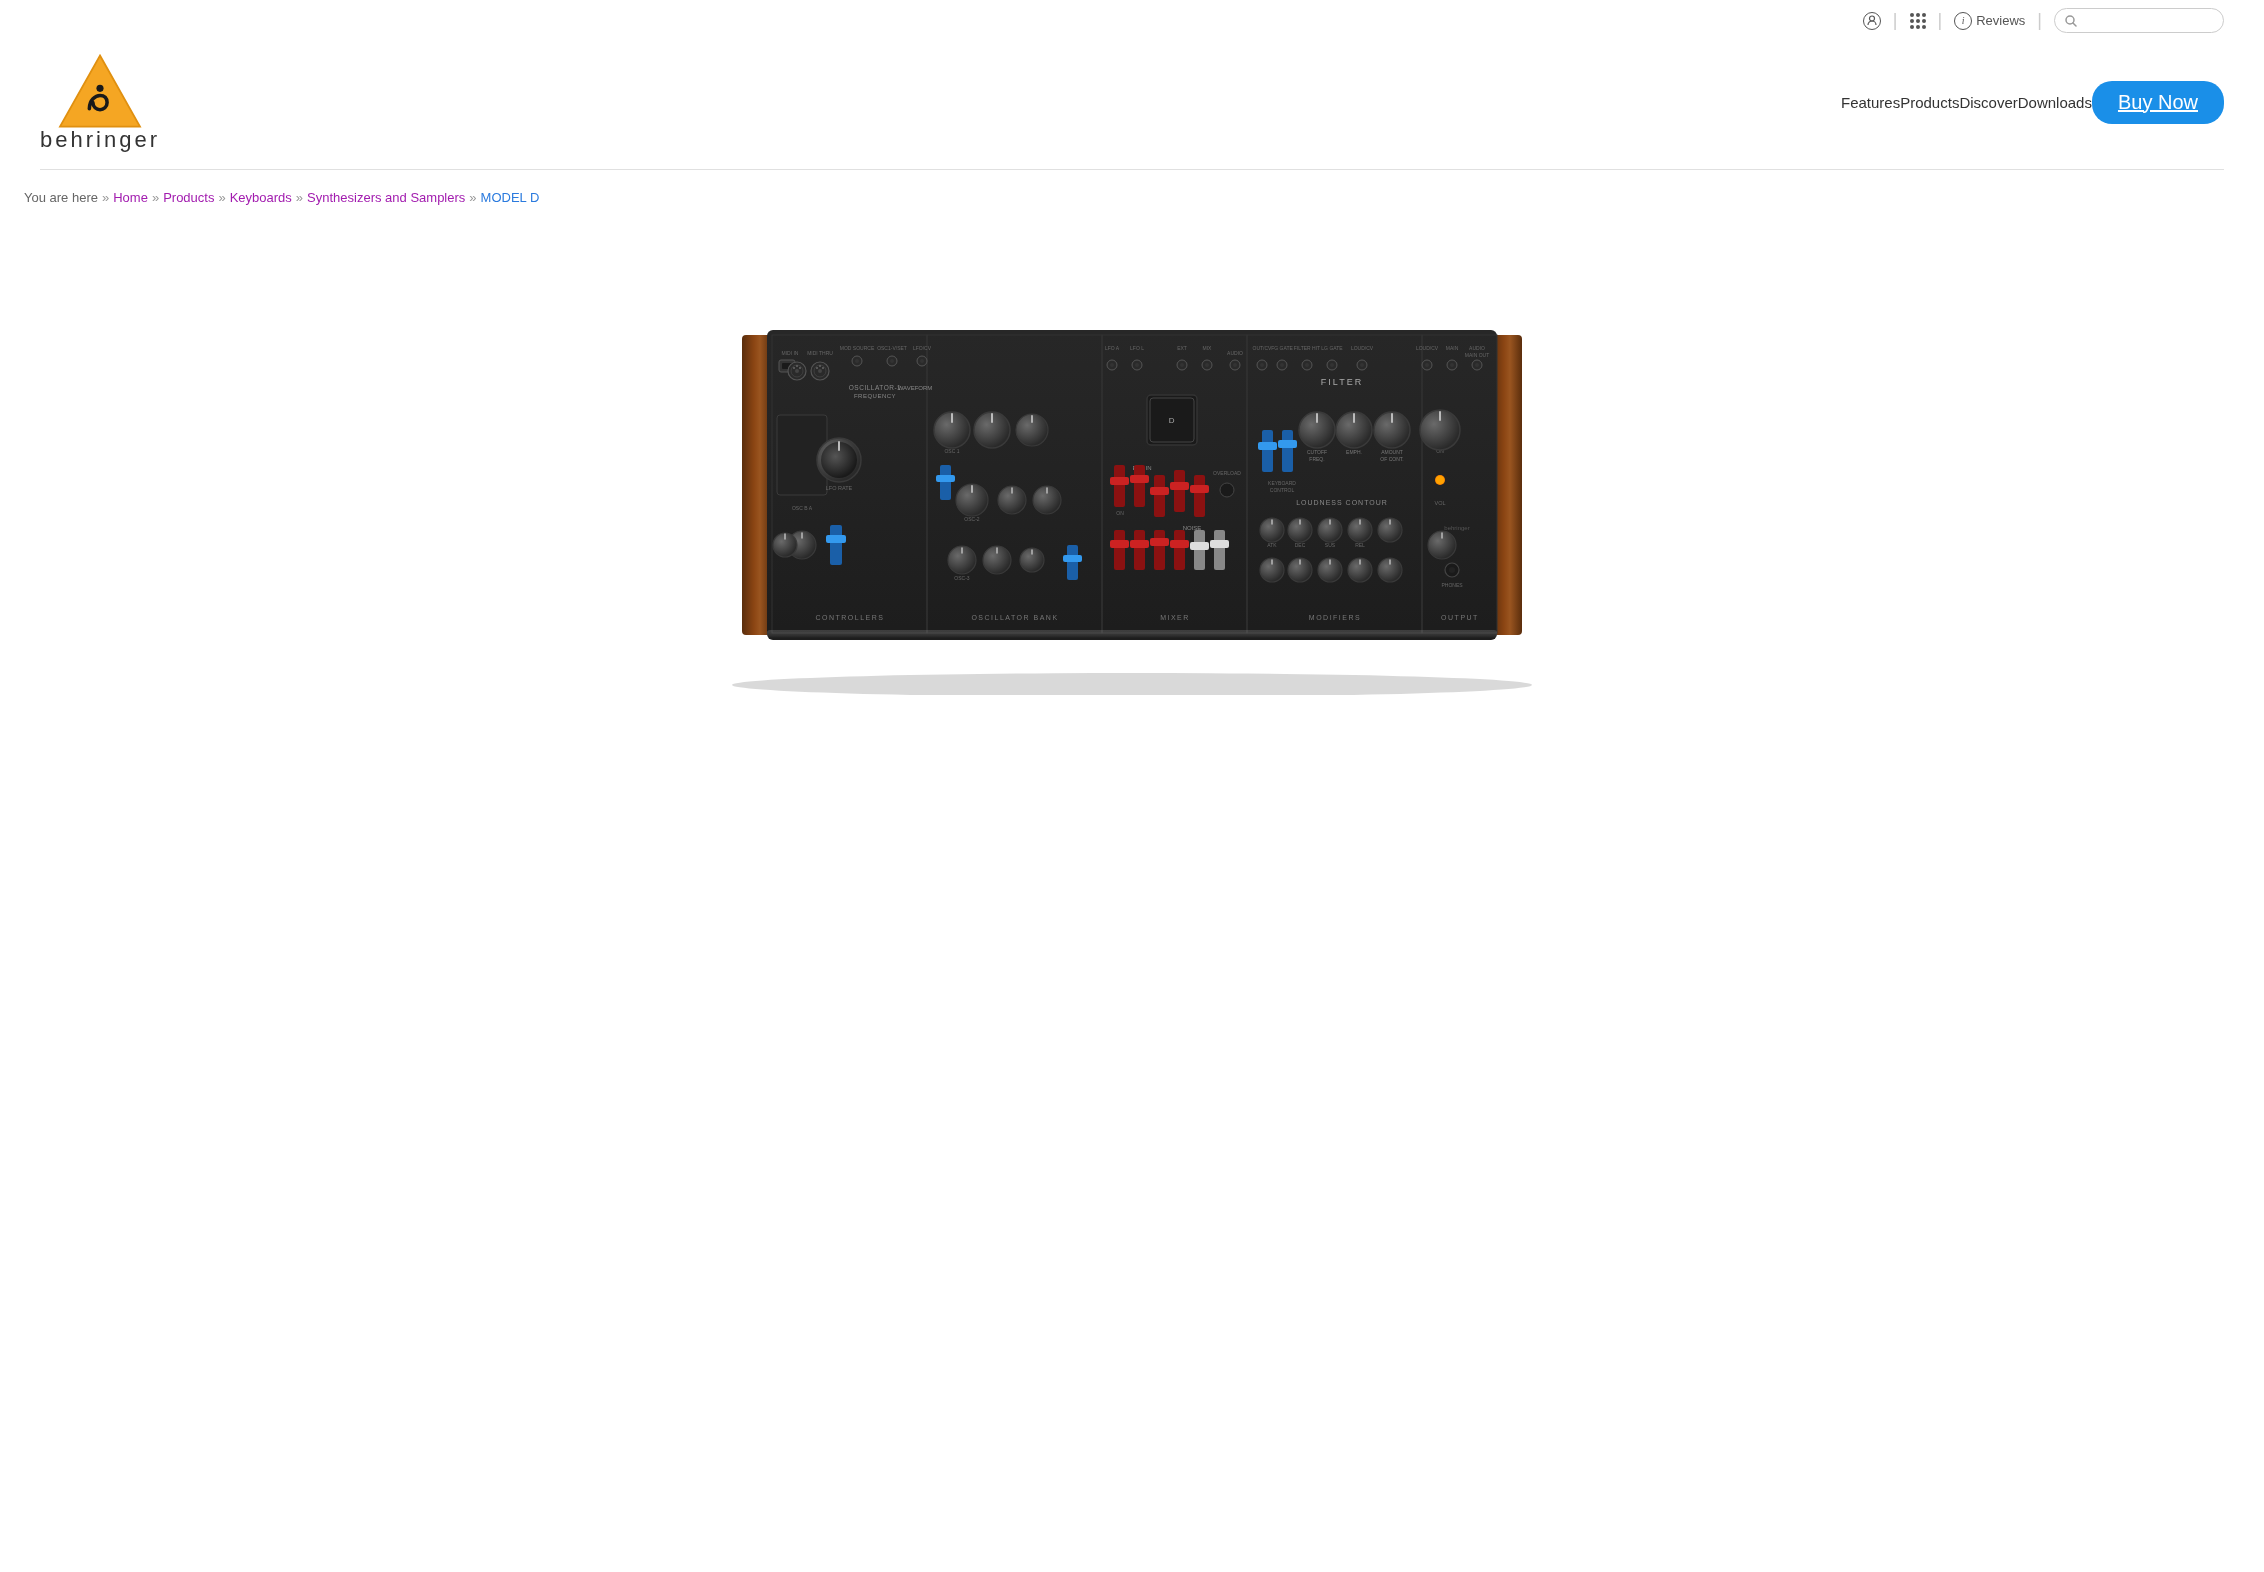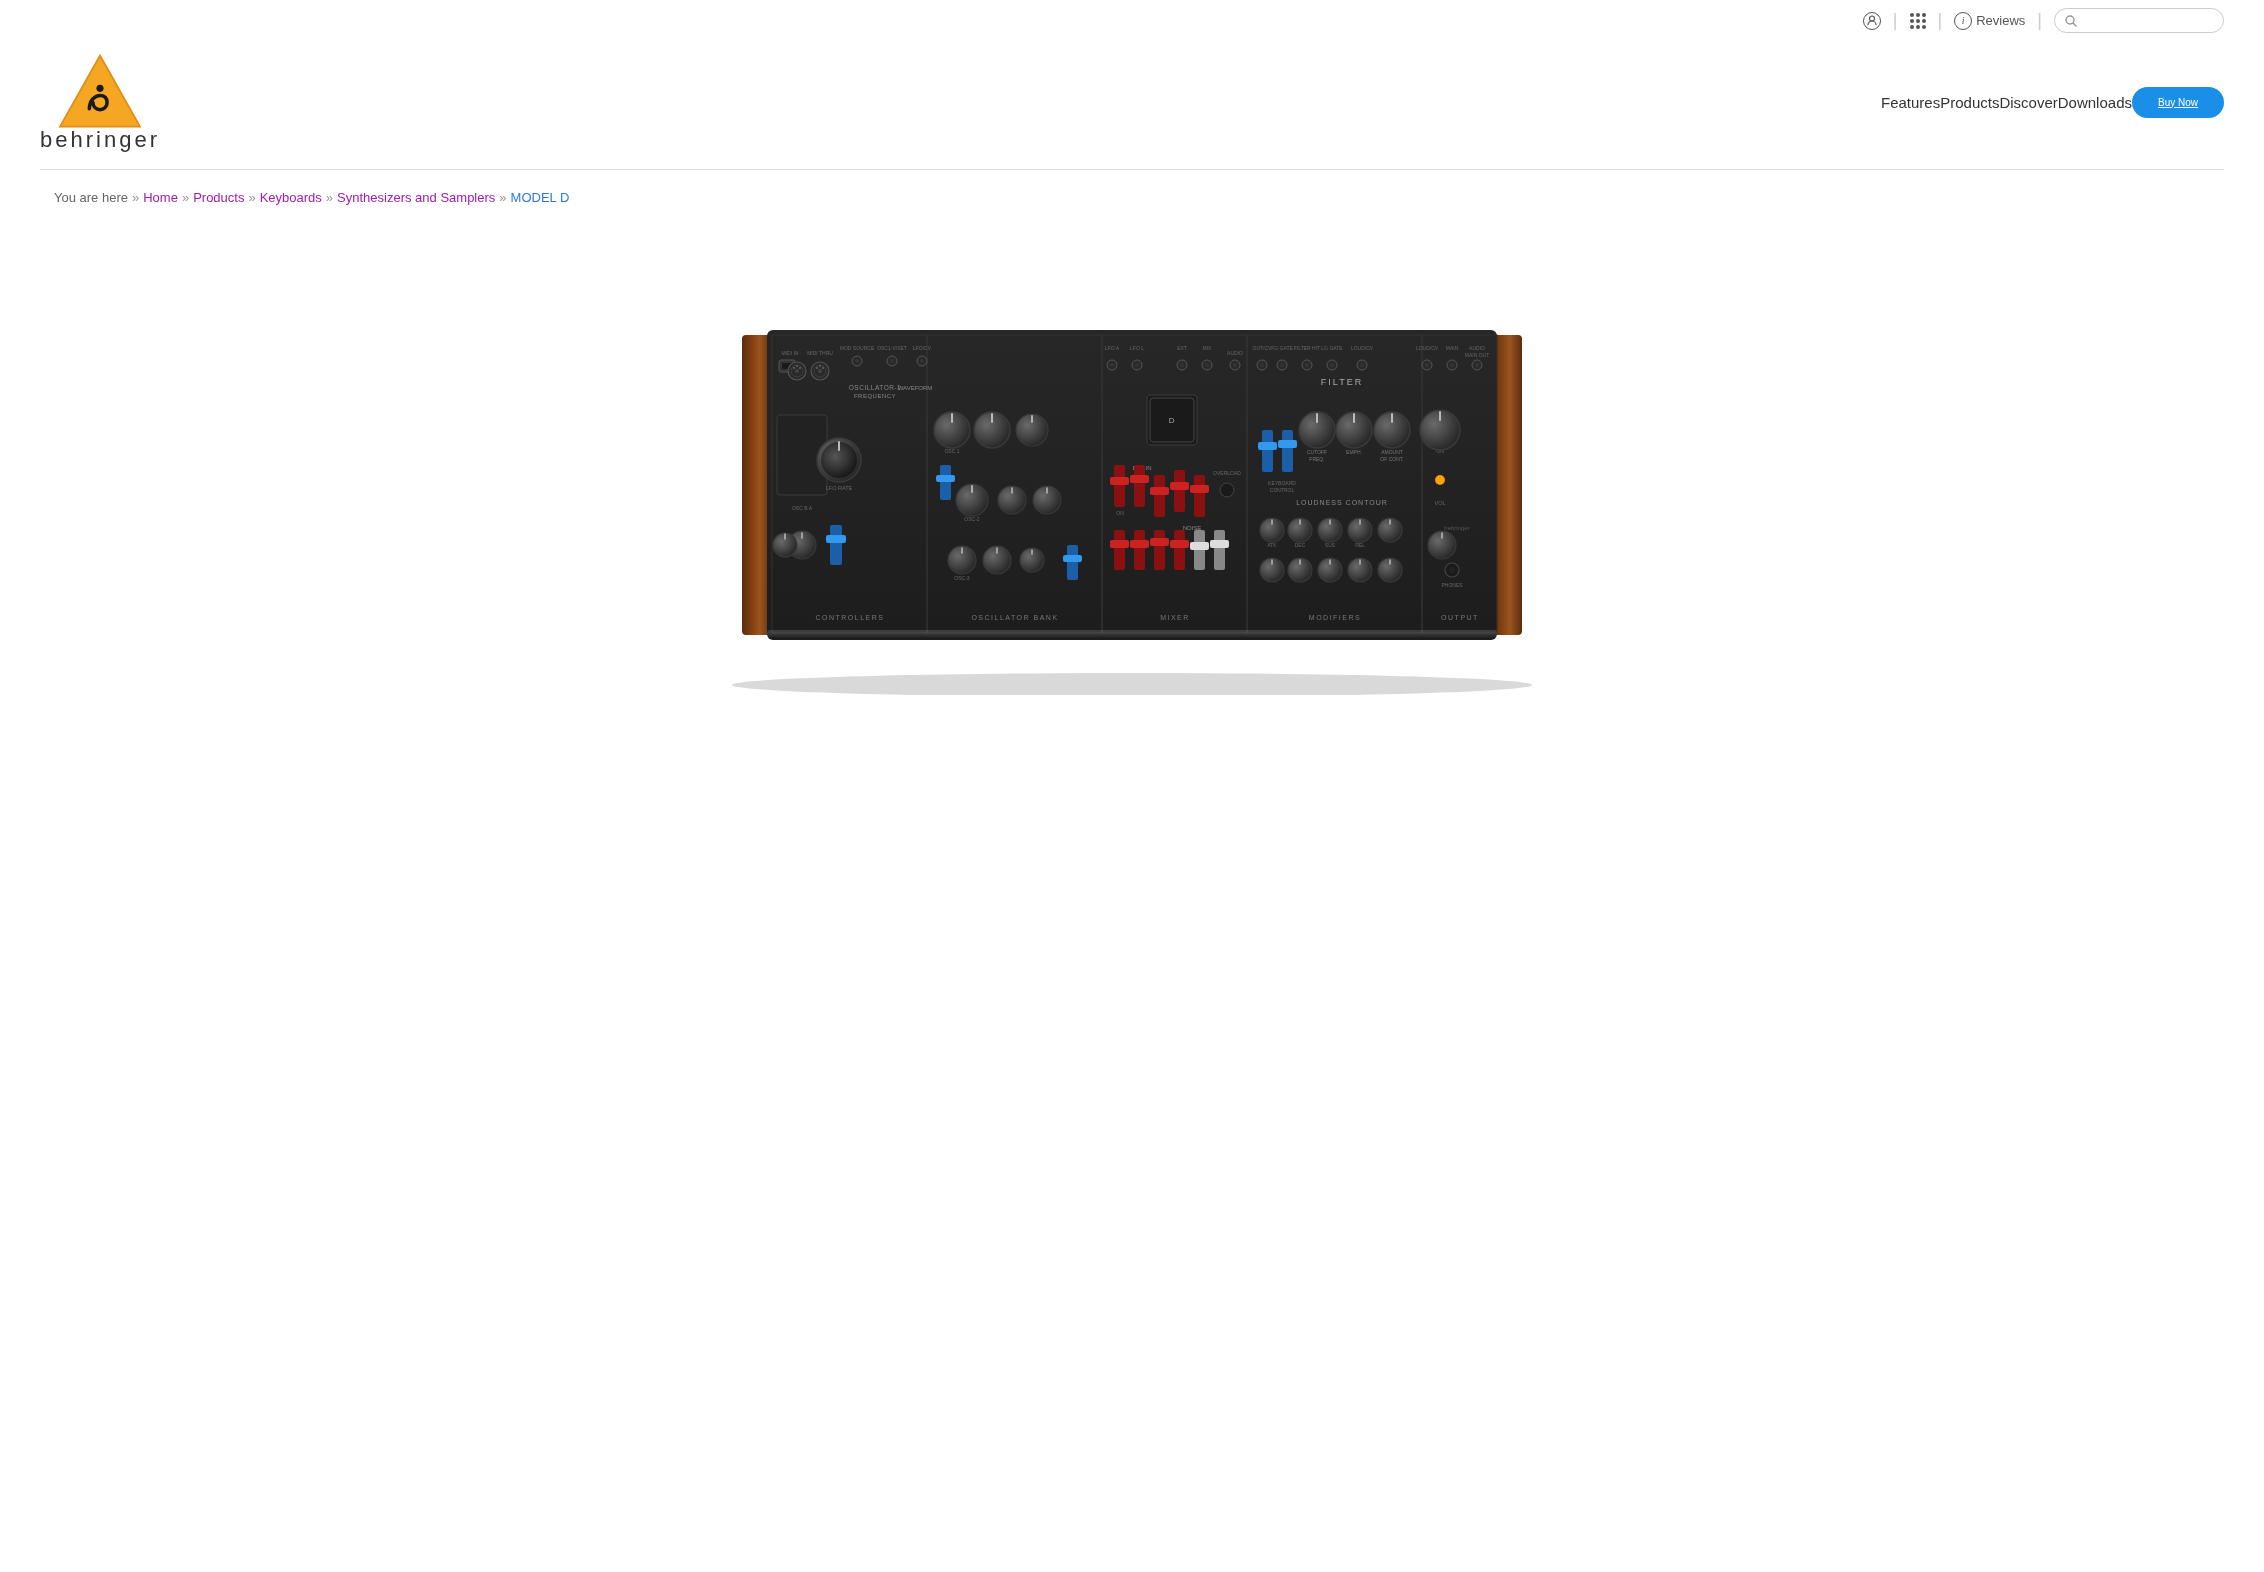--- a/index.html
+++ b/index.html
@@ -102,36 +102,36 @@
       font-size: 15px;
       font-weight: 400;
     }
 
     .buy-now-btn {
       background: #1a8fe8;
       color: #fff;
       border: none;
       border-radius: 20px;
       padding: 10px 26px;
-      font-size: 10px;
+      font-size: 20px;
       font-weight: 500;
       cursor: pointer;
       text-decoration: underline;
     }
 
     
     .header-divider {
       border: none;
       border-top: 1px solid #e0e0e0;
       margin: 0 40px;
     }
 
     
     .breadcrumb {
-      padding: 20px 54px;
+      padding: 20px 24px;
       font-size: 13px;
       color: #666;
       display: flex;
       align-items: center;
       gap: 4px;
       flex-wrap: wrap;
     }
 
     .breadcrumb a {
       color: #a21caf;

